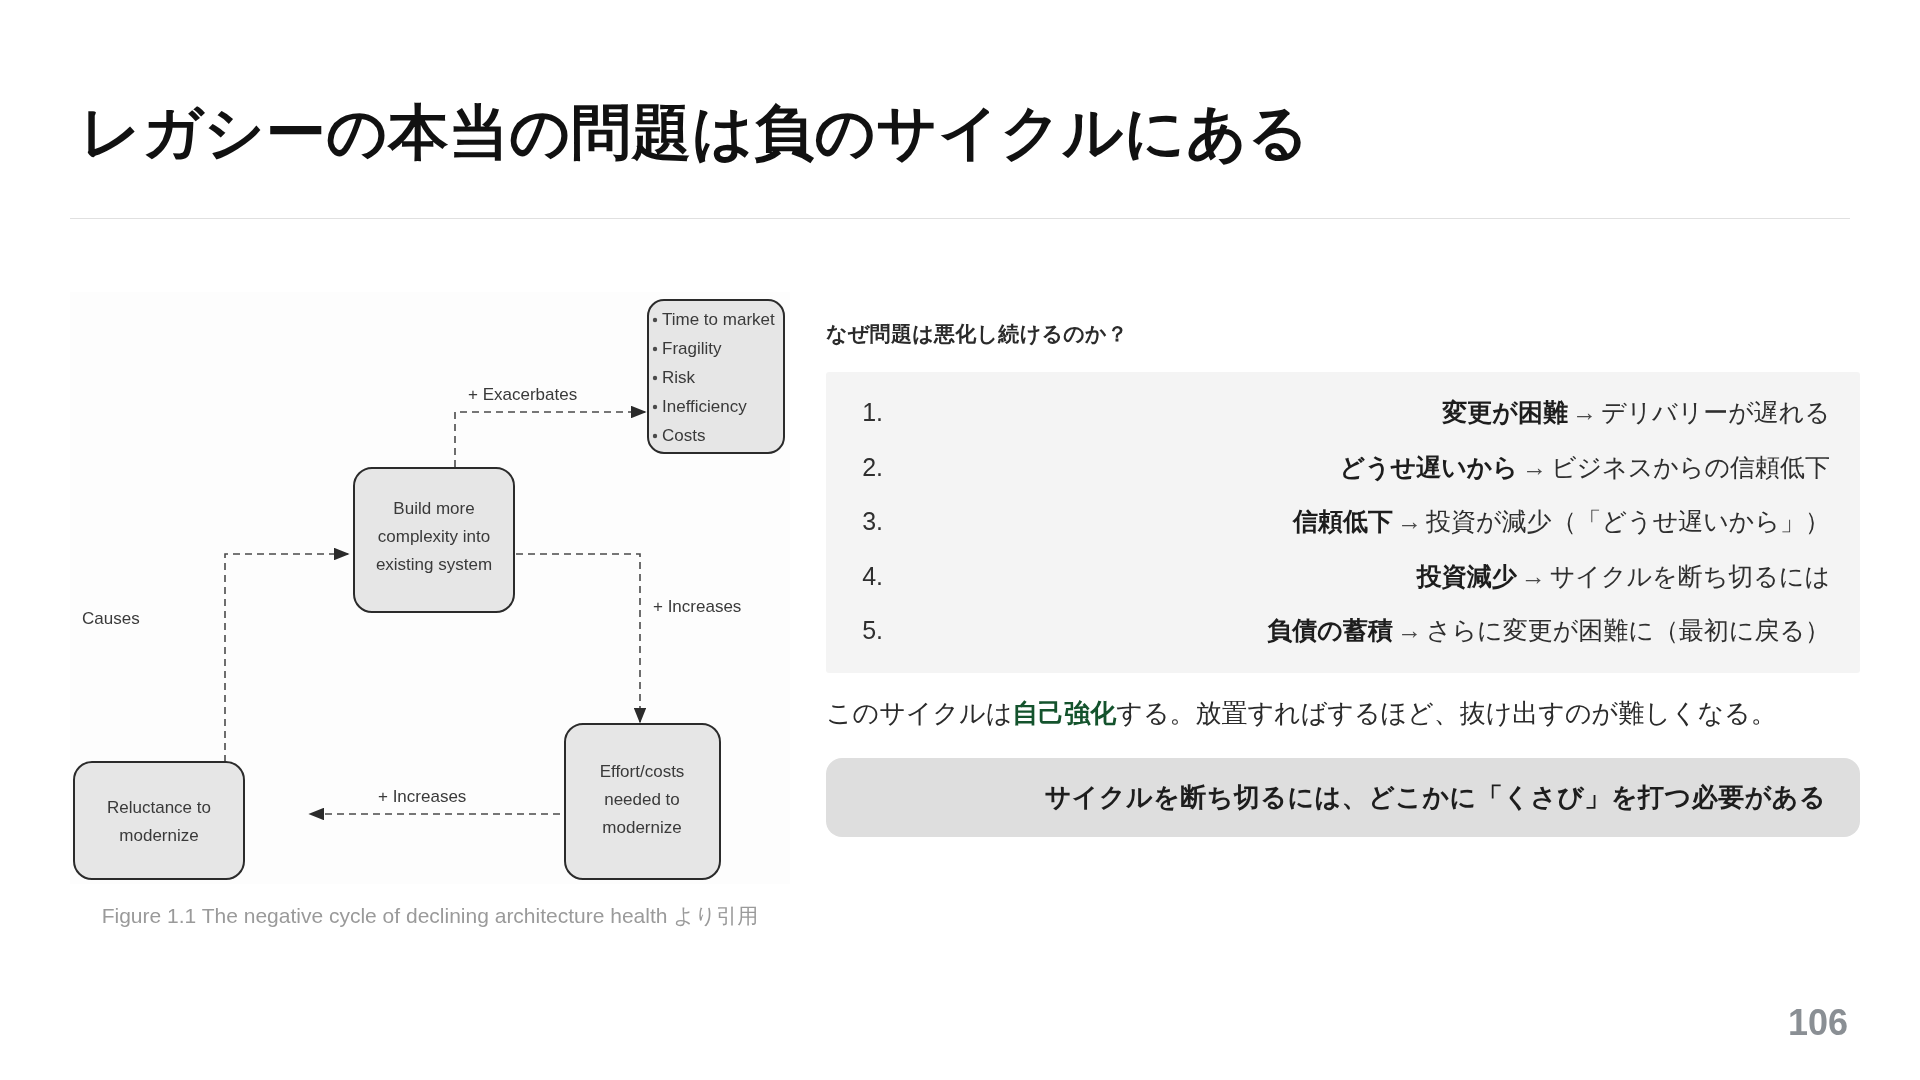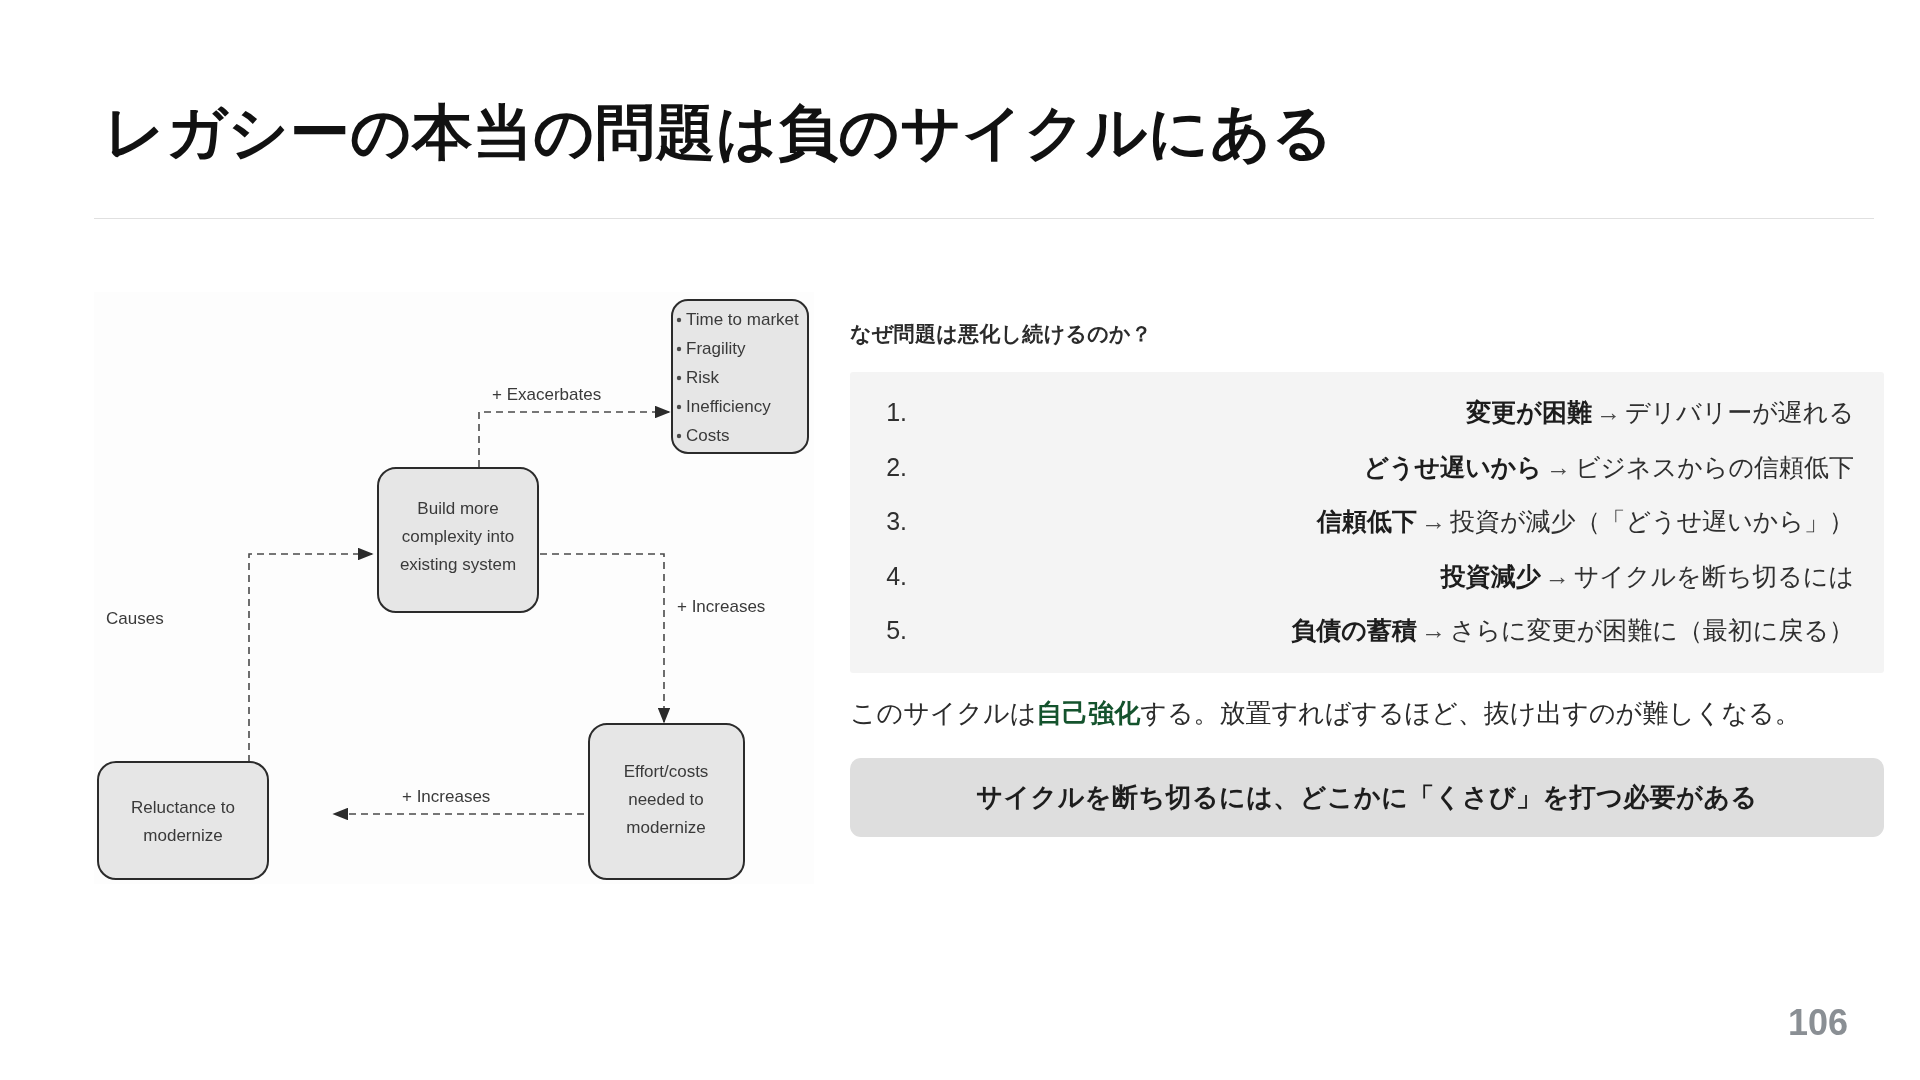--- a/index.html
+++ b/index.html
@@ -15,21 +15,20 @@
     font-family: "Liberation Sans", "DejaVu Sans", sans-serif;
     color: #202020;
     position: relative;
   }
 
   
   .slide {
     position: absolute;
     inset: 0;
     padding: 0;
-    margin-left: 24px;
   }
 
   
   .title-block {
     position: absolute;
     left: 80px;
     top: 98px;
     width: 1760px;
   }
   .slide-title {
@@ -138,23 +137,23 @@
     margin: 22px 0 0 0;
     font-size: 26px;
     line-height: 1.45;
     color: #2b2b2b;
   }
   .note .k { font-weight: bold; color: #14532d; }
 
   .callout {
     margin-top: 26px;
     background: #dedede;
-    border-radius: 11px;
-    padding: 22px 24px;
-    text-align: center;
+    border-radius: 16px;
+    padding: 22px 34px;
+    text-align: right;
   }
   .callout-text {
     font-size: 26px;
     font-weight: bold;
     color: #1d1d1d;
     letter-spacing: .5px;
   }
 
   
   .page-no {
@@ -236,20 +235,21 @@
 
           <g>
             <rect x="495" y="432" width="155" height="155" rx="18" ry="18" fill="#e6e6e6" stroke="#2b2b2b" stroke-width="2"></rect>
             <text class="node-text" x="572" y="485" text-anchor="middle">Effort/costs</text>
             <text class="node-text" x="572" y="513" text-anchor="middle">needed to</text>
             <text class="node-text" x="572" y="541" text-anchor="middle">modernize</text>
           </g>
         </svg>
       </div>
 
+      <div class="fig-caption">Figure 1.1 The negative cycle of declining architecture health より引用</div>
     </div>
 
     <div class="explain-col">
 
       <h2 class="sub-head">なぜ問題は悪化し続けるのか？</h2>
 
       <div class="cycle-box">
         <ol class="cycle-list">
           <li>
             <span class="k">変更が困難</span><span class="arr">→</span><span class="r">デリバリーが遅れる</span>

